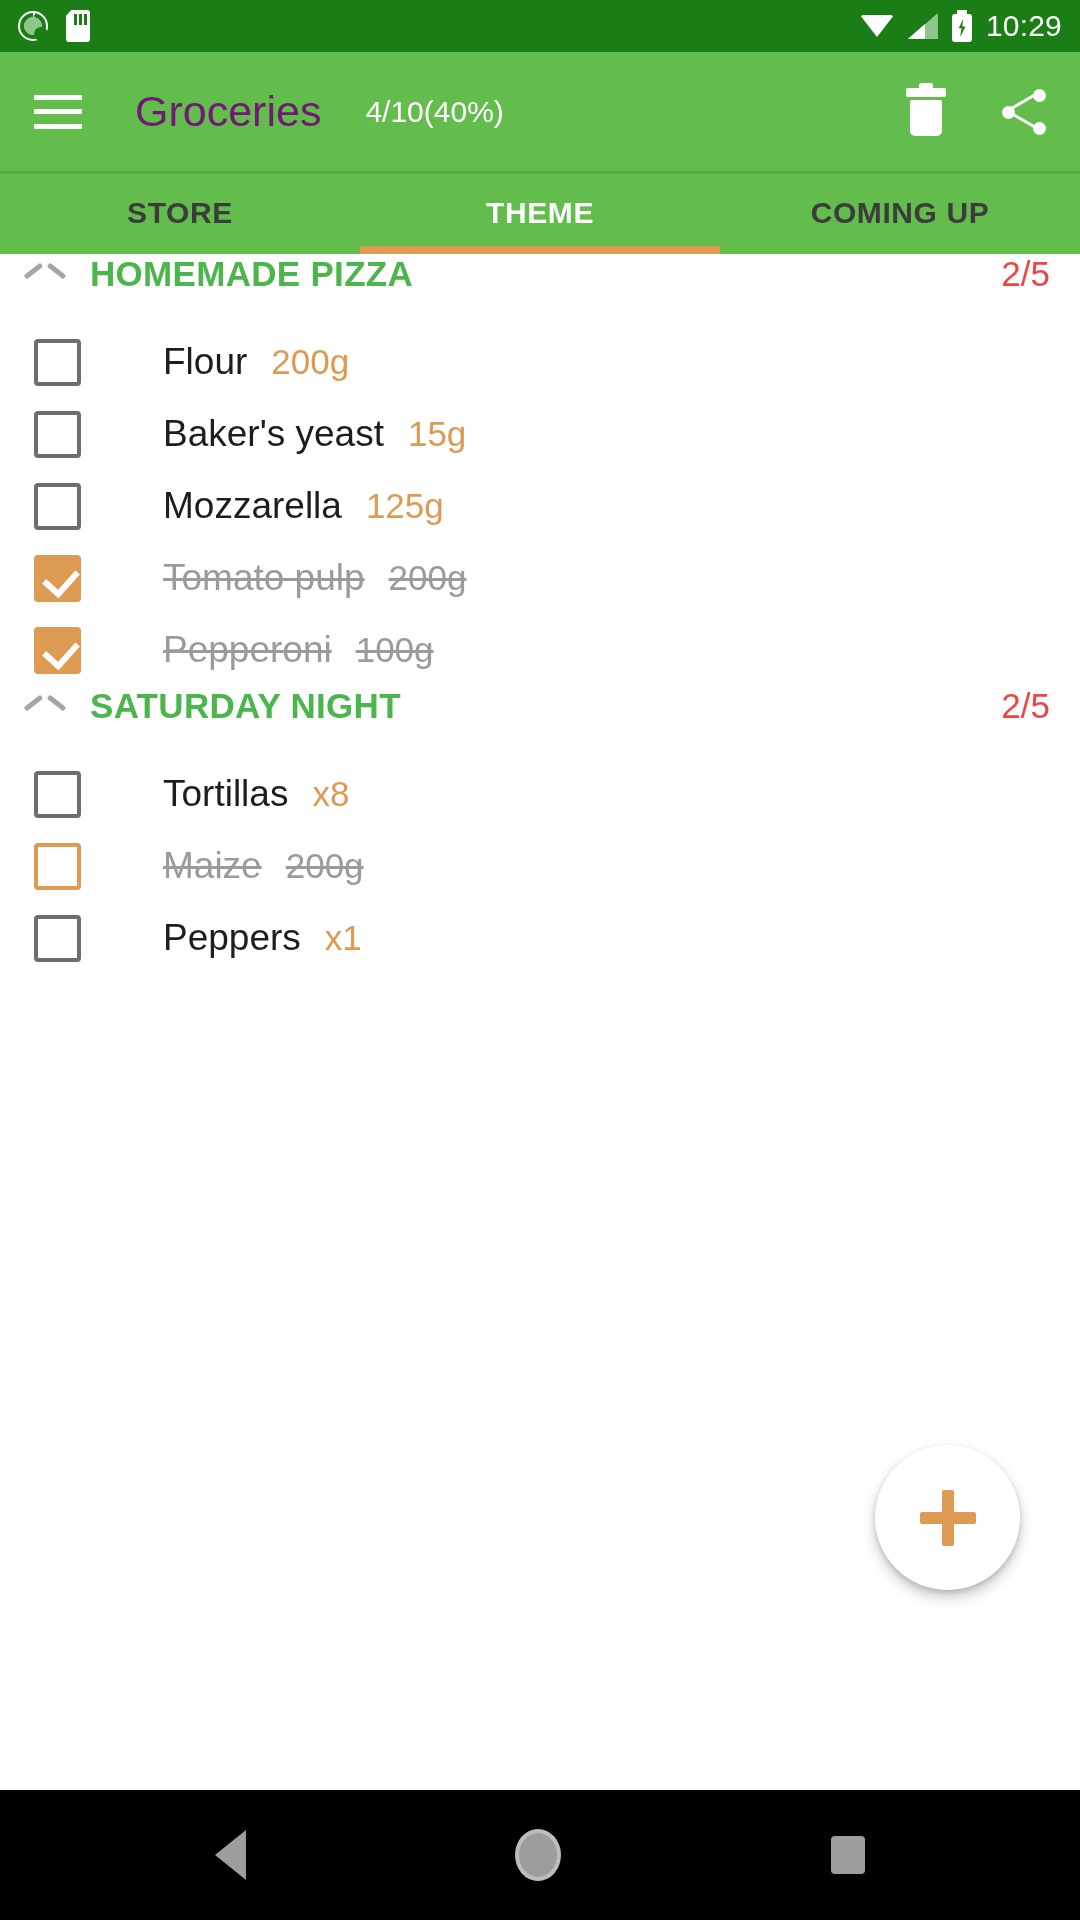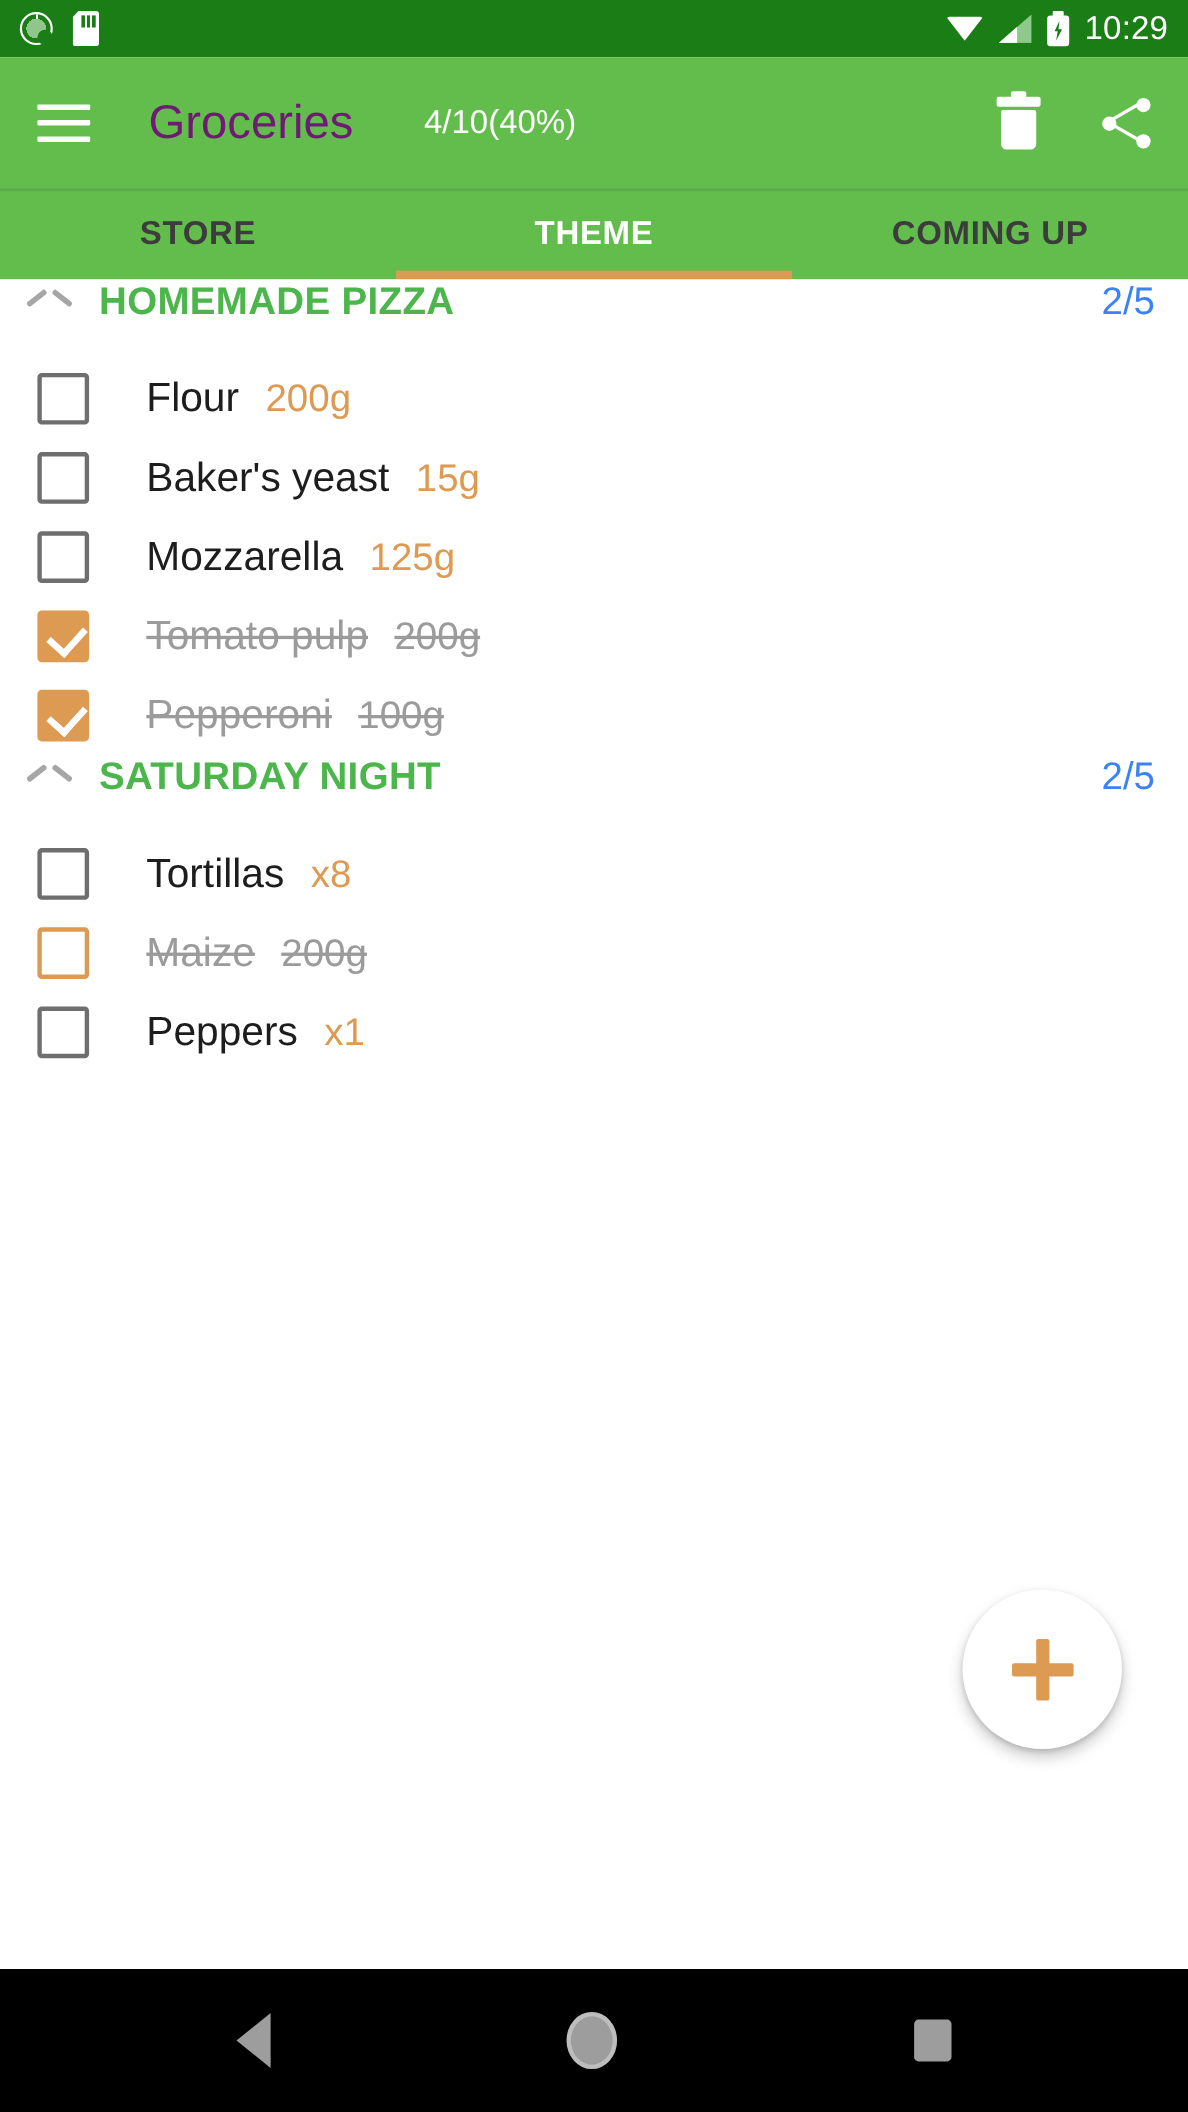--- a/index.html
+++ b/index.html
@@ -78,21 +78,21 @@
   
   .app-bar {
     flex:0 0 119px; background:#63bd4d;
     display:flex; align-items:center; padding:0 34px;
     position:relative;
   }
   .hamburger { width:48px; height:34px; display:flex; flex-direction:column;
     justify-content:space-between; cursor:pointer; flex:0 0 auto; }
   .hamburger span { display:block; height:5px; background:#ffffff; border-radius:1px; }
   .app-title { color:#701a75; font-size:43px; margin-left:53px; white-space:nowrap; }
-  .app-progress { color:#ffffff; font-size:30px; margin-left:64px; white-space:nowrap; }
+  .app-progress { color:#ffffff; font-size:30px; margin-left:44px; white-space:nowrap; }
   .bar-actions { margin-left:auto; display:flex; align-items:center; gap:56px; }
   .trash-icon { width:40px; height:48px; position:relative; cursor:pointer; }
   .trash-icon .lid{
     position:absolute; top:0; left:0; width:40px; height:9px; background:#fff; border-radius:2px;
   }
   .trash-icon .knob{
     position:absolute; top:-5px; left:13px; width:14px; height:6px; background:#fff; border-radius:2px;
   }
   .trash-icon .can{
     position:absolute; top:12px; left:4px; width:32px; height:36px; background:#fff;
@@ -144,24 +144,24 @@
     content:""; position:absolute; top:21px; width:21px; height:4.5px;
     background:#a6a6a6; border-radius:2px;
   }
   .chevron::before{ left:1px; transform:rotate(-38deg); transform-origin:left center; }
   .chevron::after{ right:1px; transform:rotate(38deg); transform-origin:right center; }
   .section-title {
     margin-left:24px; font-size:35px; font-weight:bold;
     color:#4cb64c; letter-spacing:.3px; white-space:nowrap;
   }
   .section-count {
-    margin-left:auto; font-size:35px; color:#3b82f6; font-weight:400;
-  }
-
-  .row { height:72px; display:flex; align-items:center; padding:0 30px 0 34px; cursor:pointer; }
+    margin-left:auto; font-size:35px; color:#ef4444; font-weight:400;
+  }
+
+  .row { height:72px; display:flex; align-items:center; padding:0 30px 0 34px; cursor:pointer;gap:30px; }
   .cb {
     width:47px; height:47px; flex:0 0 47px; border-radius:4px; position:relative;
     border:4px solid #6e6e6e; background:#ffffff;
   }
   .cb.orange-outline { border-color:#dd9a52; }
   .cb.checked { border-color:#dd9a52; background:#dd9a52; }
   .cb.checked::after{
     content:""; position:absolute; left:12px; top:4px; width:16px; height:26px;
     border:solid #ffffff; border-width:0 6px 6px 0; transform:rotate(42deg);
   }

